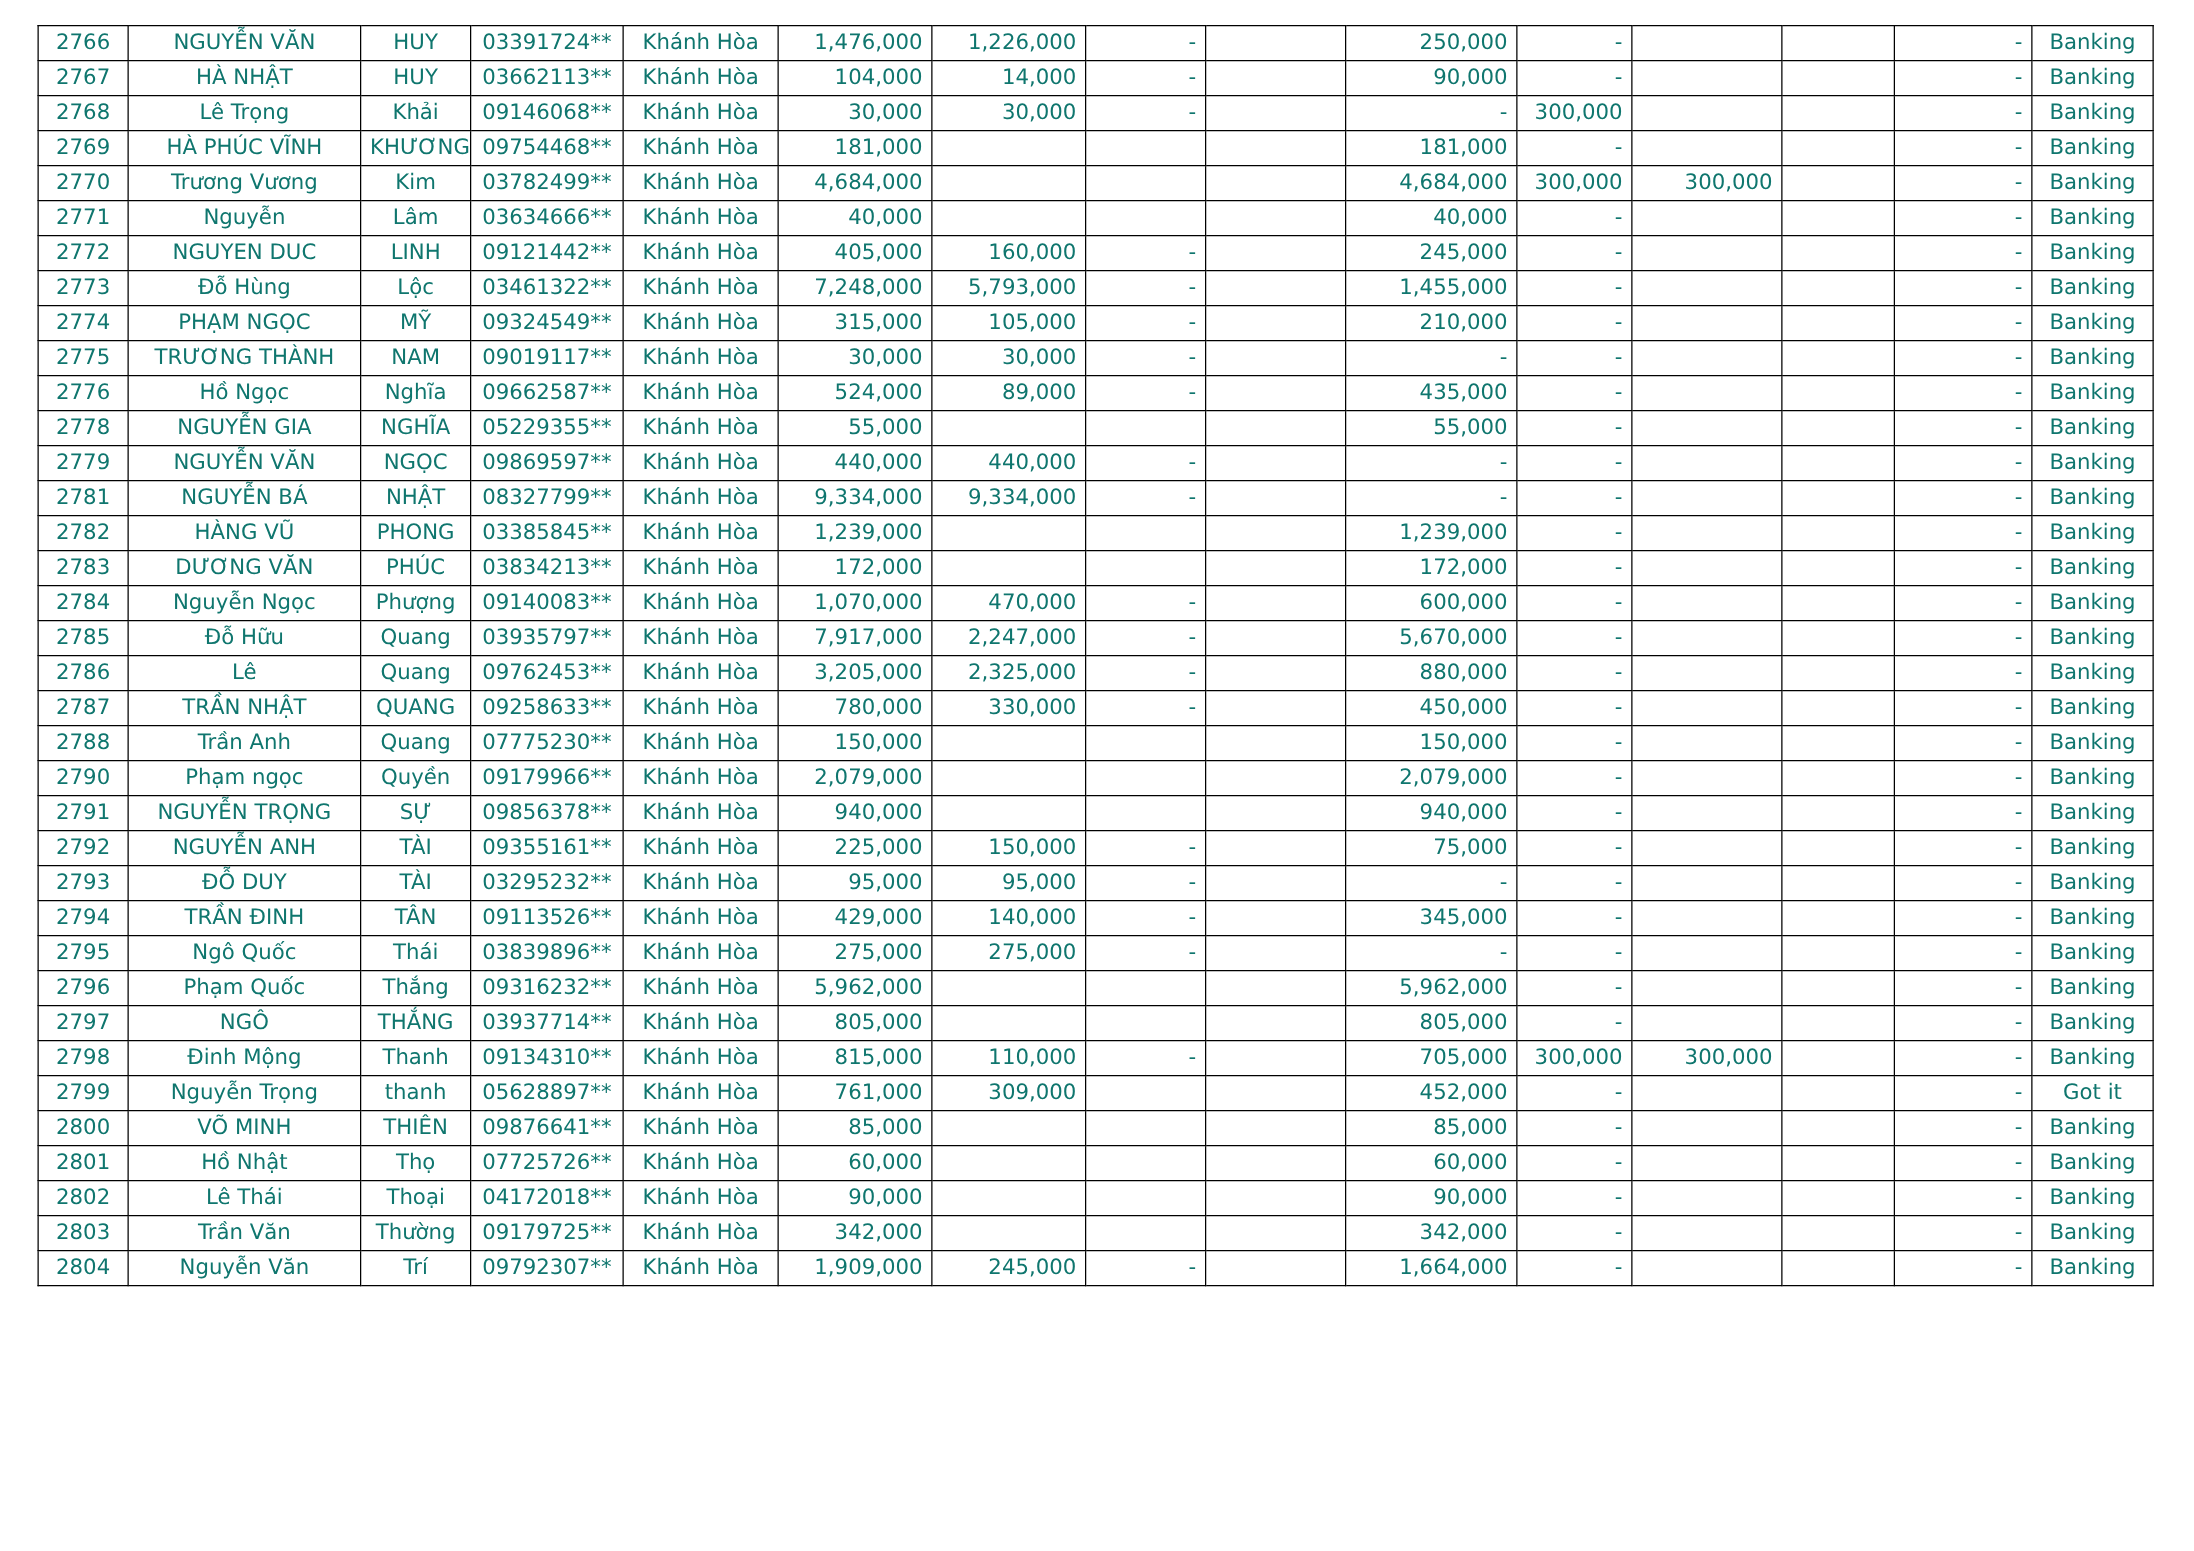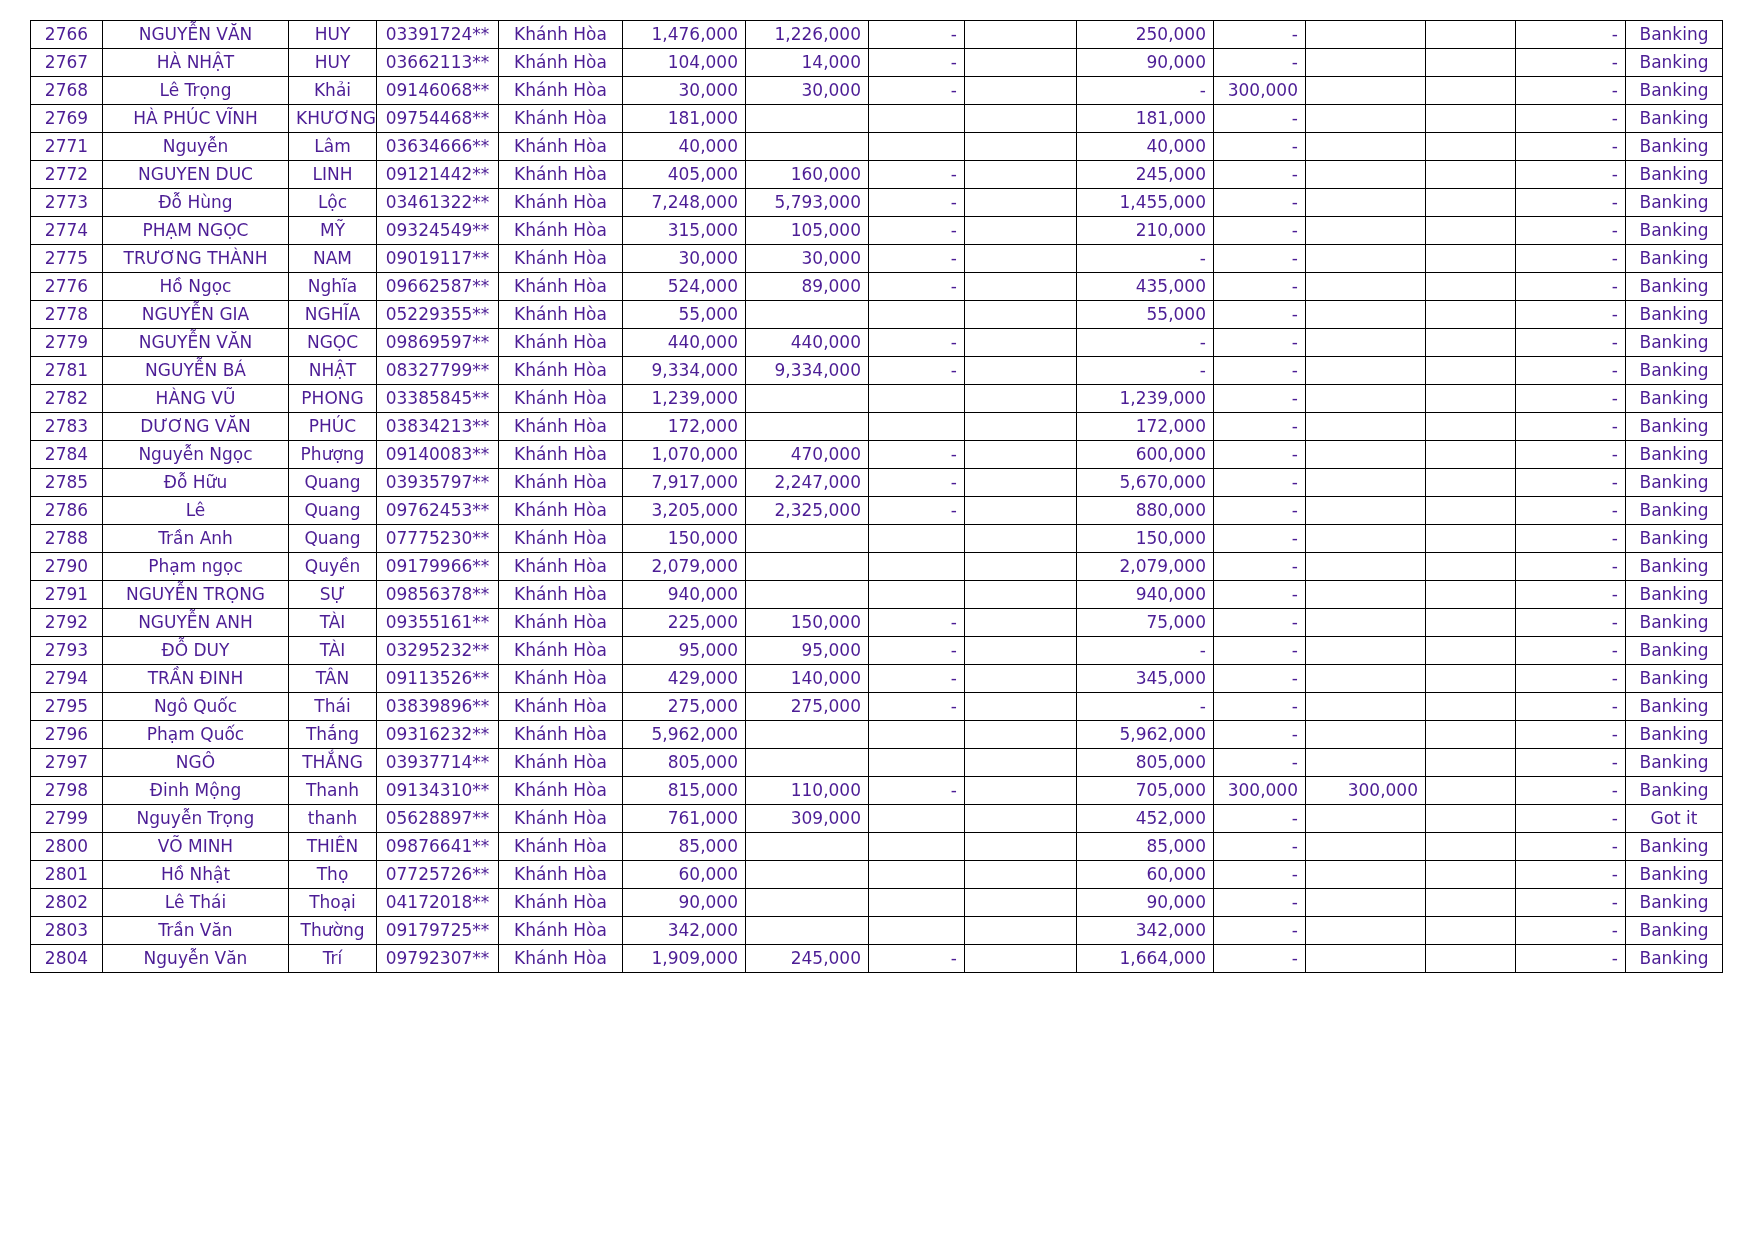--- a/index.html
+++ b/index.html
@@ -17,21 +17,21 @@
     position: absolute;
     left: 30px;
     top: 20px;
     width: 1692px;
   }
   table.data {
     border-collapse: collapse;
     table-layout: fixed;
     width: 1692px;
     font-size: 17px;
-    color: #4c1d95;
+    color: #0f766e;
   }
   table.data td {
     border: 1.6px solid #000000;
     height: 27px;
     padding: 0 7px;
     white-space: nowrap;
     overflow: hidden;
     line-height: 1.1;
   }
   
@@ -139,20 +139,37 @@
           <td class="ta-r"></td>
           <td class="ta-r"></td>
           <td class="ta-r">181,000</td>
           <td class="ta-r">-</td>
           <td class="ta-r"></td>
           <td class="ta-r"></td>
           <td class="ta-r">-</td>
           <td class="ta-c">Banking</td>
         </tr>
         <tr>
+          <td class="ta-c">2770</td>
+          <td class="ta-c">Trương Vương</td>
+          <td class="ta-c">Kim</td>
+          <td class="ta-c">03782499**</td>
+          <td class="ta-c">Khánh Hòa</td>
+          <td class="ta-r">4,684,000</td>
+          <td class="ta-r"></td>
+          <td class="ta-r"></td>
+          <td class="ta-r"></td>
+          <td class="ta-r">4,684,000</td>
+          <td class="ta-r">300,000</td>
+          <td class="ta-r">300,000</td>
+          <td class="ta-r"></td>
+          <td class="ta-r">-</td>
+          <td class="ta-c">Banking</td>
+        </tr>
+        <tr>
           <td class="ta-c">2771</td>
           <td class="ta-c">Nguyễn</td>
           <td class="ta-c">Lâm</td>
           <td class="ta-c">03634666**</td>
           <td class="ta-c">Khánh Hòa</td>
           <td class="ta-r">40,000</td>
           <td class="ta-r"></td>
           <td class="ta-r"></td>
           <td class="ta-r"></td>
           <td class="ta-r">40,000</td>
@@ -370,20 +387,37 @@
           <td class="ta-c">2786</td>
           <td class="ta-c">Lê</td>
           <td class="ta-c">Quang</td>
           <td class="ta-c">09762453**</td>
           <td class="ta-c">Khánh Hòa</td>
           <td class="ta-r">3,205,000</td>
           <td class="ta-r">2,325,000</td>
           <td class="ta-r">-</td>
           <td class="ta-r"></td>
           <td class="ta-r">880,000</td>
+          <td class="ta-r">-</td>
+          <td class="ta-r"></td>
+          <td class="ta-r"></td>
+          <td class="ta-r">-</td>
+          <td class="ta-c">Banking</td>
+        </tr>
+        <tr>
+          <td class="ta-c">2787</td>
+          <td class="ta-c">TRẦN NHẬT</td>
+          <td class="ta-c">QUANG</td>
+          <td class="ta-c">09258633**</td>
+          <td class="ta-c">Khánh Hòa</td>
+          <td class="ta-r">780,000</td>
+          <td class="ta-r">330,000</td>
+          <td class="ta-r">-</td>
+          <td class="ta-r"></td>
+          <td class="ta-r">450,000</td>
           <td class="ta-r">-</td>
           <td class="ta-r"></td>
           <td class="ta-r"></td>
           <td class="ta-r">-</td>
           <td class="ta-c">Banking</td>
         </tr>
         <tr>
           <td class="ta-c">2788</td>
           <td class="ta-c">Trần Anh</td>
           <td class="ta-c">Quang</td>

